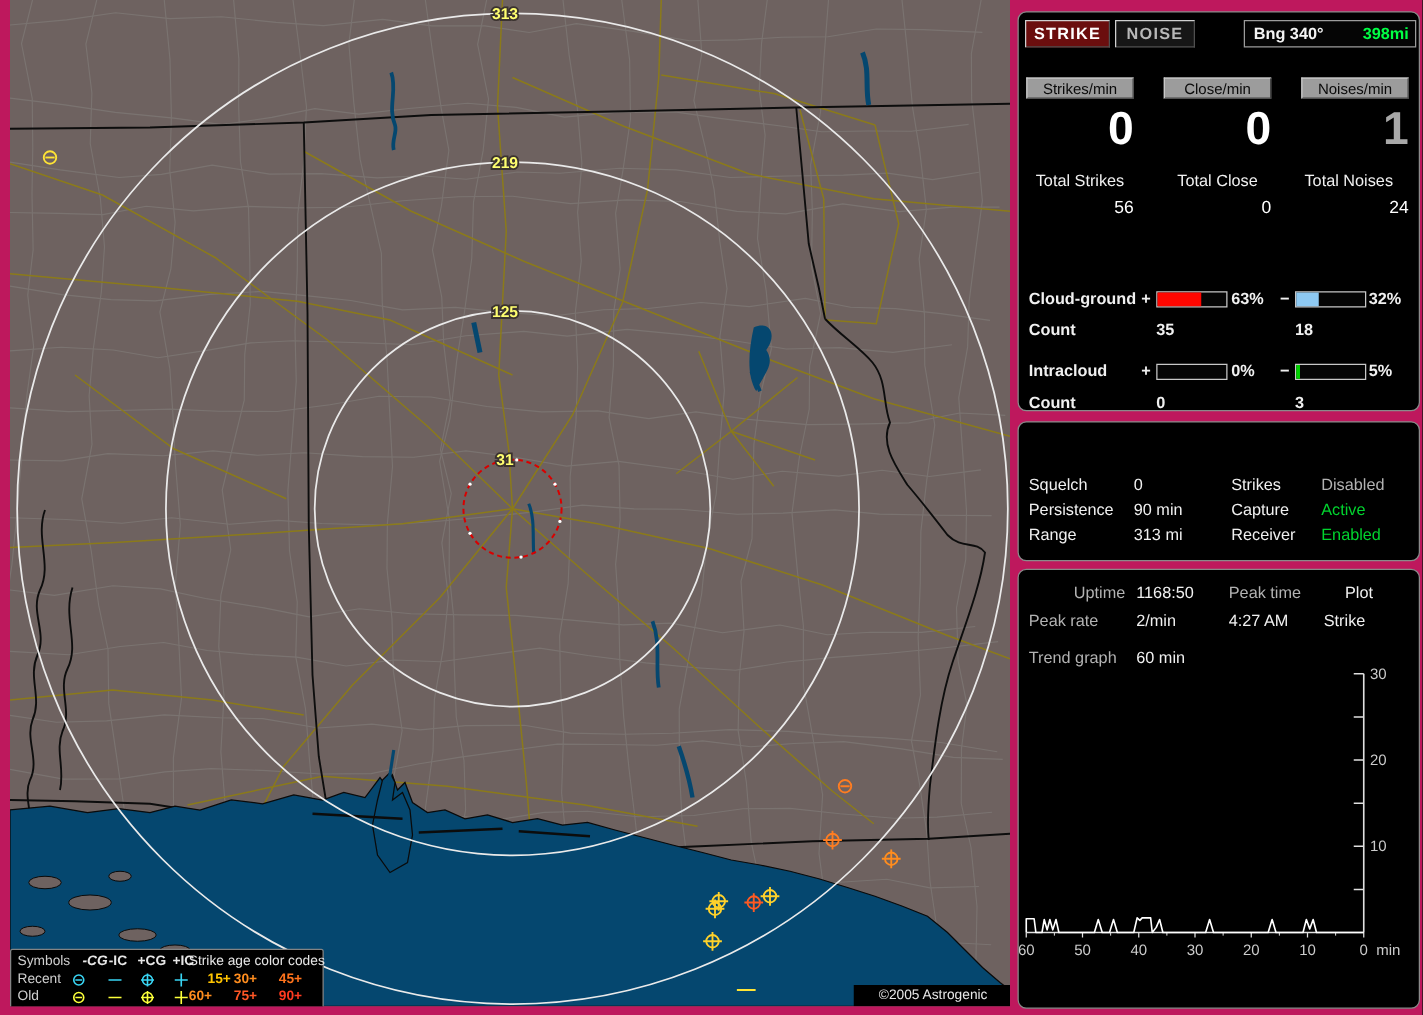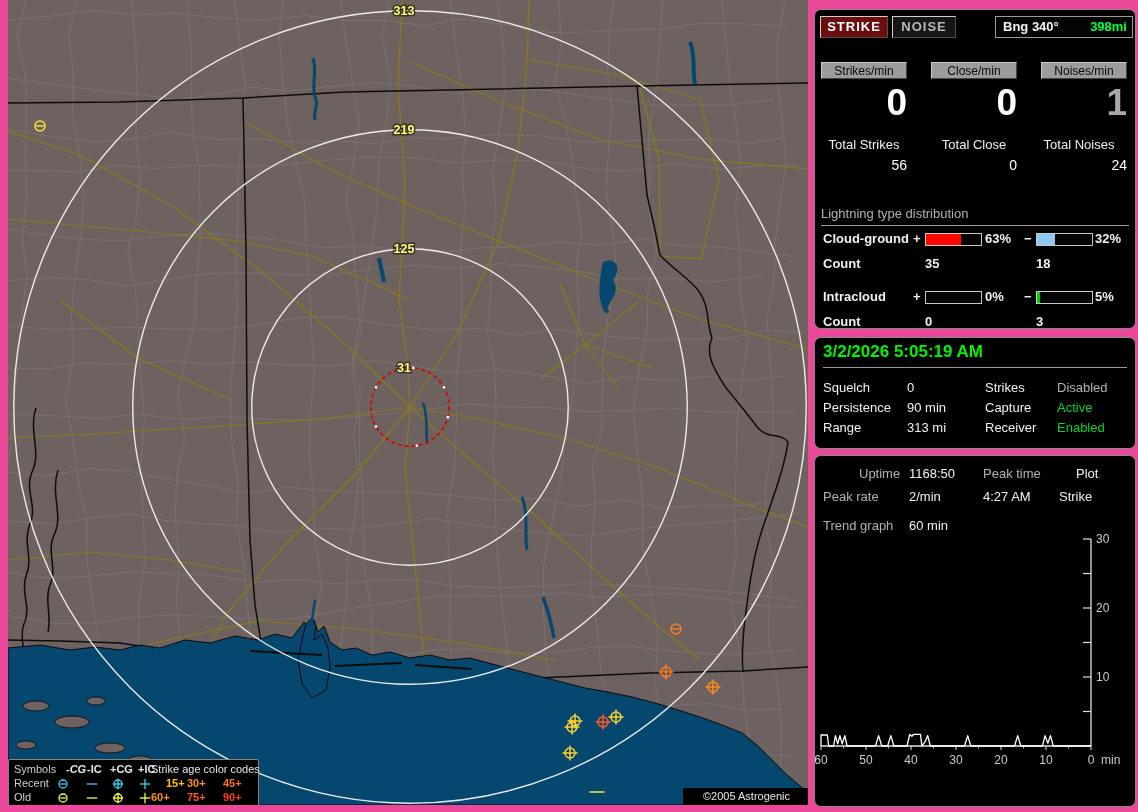--- a/index.html
+++ b/index.html
@@ -1,16 +1,16 @@
 <!DOCTYPE html>
 <html><head>
 <meta charset="utf-8">
 <style>
   html,body{margin:0;padding:0;background:#000;}
-  #root{position:relative;width:1138px;height:812px;background:#ec4899;overflow:hidden;
+  #root{position:relative;width:1138px;height:812px;background:#be185d;overflow:hidden;
         font-family:"Liberation Sans","DejaVu Sans",sans-serif;}
   
   #map-area{position:absolute;left:8px;top:0;width:800px;height:805px;background:#6e6260;overflow:hidden;}
   #map-svg{position:absolute;left:0;top:0;}
   #map-copyright{position:absolute;left:675px;top:788px;width:127px;height:17px;background:#000;
                  color:#e8e8e8;font-size:11px;line-height:17px;text-align:center;}
   
   #map-legend{position:absolute;left:0;top:759px;width:249px;height:48px;background:#000;
               border:1px solid #848484;border-radius:2px;font-size:11px;color:#e6e6e6;}
   .lg{position:absolute;white-space:nowrap;}
@@ -283,21 +283,20 @@
     <div class="rate noise" style="left:226px;">1</div>
 
     <div class="tlabel" style="left:-5px;">Total Strikes</div>
     <div class="tlabel" style="left:105px;">Total Close</div>
     <div class="tlabel dim" style="left:210px;">Total Noises</div>
 
     <div class="tval" style="left:6px;">56</div>
     <div class="tval" style="left:116px;">0</div>
     <div class="tval dim" style="left:226px;">24</div>
 
-    <div id="dist-title">Lightning type distribution</div>
 
     <div class="cell bold" style="left:8px;top:221px;">Cloud-ground</div>
     <div class="cell bold" style="left:98px;top:221px;">+</div>
     <div class="bar" style="left:110px;top:223px;">
         <i style="width: 63%; background: rgb(255, 6, 0);"></i>
       </div>
     <div class="cell bold" style="left:170px;top:221px;">63%</div>
     <div class="cell bold" style="left:209px;top:221px;">−</div>
     <div class="bar" style="left:221px;top:223px;">
         <i style="width: 32%; background: rgb(142, 201, 242);"></i>
@@ -319,21 +318,20 @@
         <i style="width: 5%; background: rgb(0, 210, 0);"></i>
       </div>
     <div class="cell bold" style="left:280px;top:279px;">5%</div>
 
     <div class="cell bold" style="left:8px;top:304px;">Count</div>
     <div class="cell bold" style="left:110px;top:304px;">0</div>
     <div class="cell bold" style="left:221px;top:304px;">3</div>
   </div>
 
   <div class="gbox" id="box-status">
-    <div id="date-line">3/2/2026 5:05:19 AM</div>
     <div class="cell" style="left:8px;top:42px;">Squelch</div>
     <div class="cell" style="left:92px;top:42px;">0</div>
     <div class="cell" style="left:170px;top:42px;">Strikes</div>
     <div class="cell gray" style="left:242px;top:42px;">Disabled</div>
 
     <div class="cell" style="left:8px;top:62px;">Persistence</div>
     <div class="cell" style="left:92px;top:62px;">90 min</div>
     <div class="cell" style="left:170px;top:62px;">Capture</div>
     <div class="cell green" style="left:242px;top:62px;">Active</div>
 

